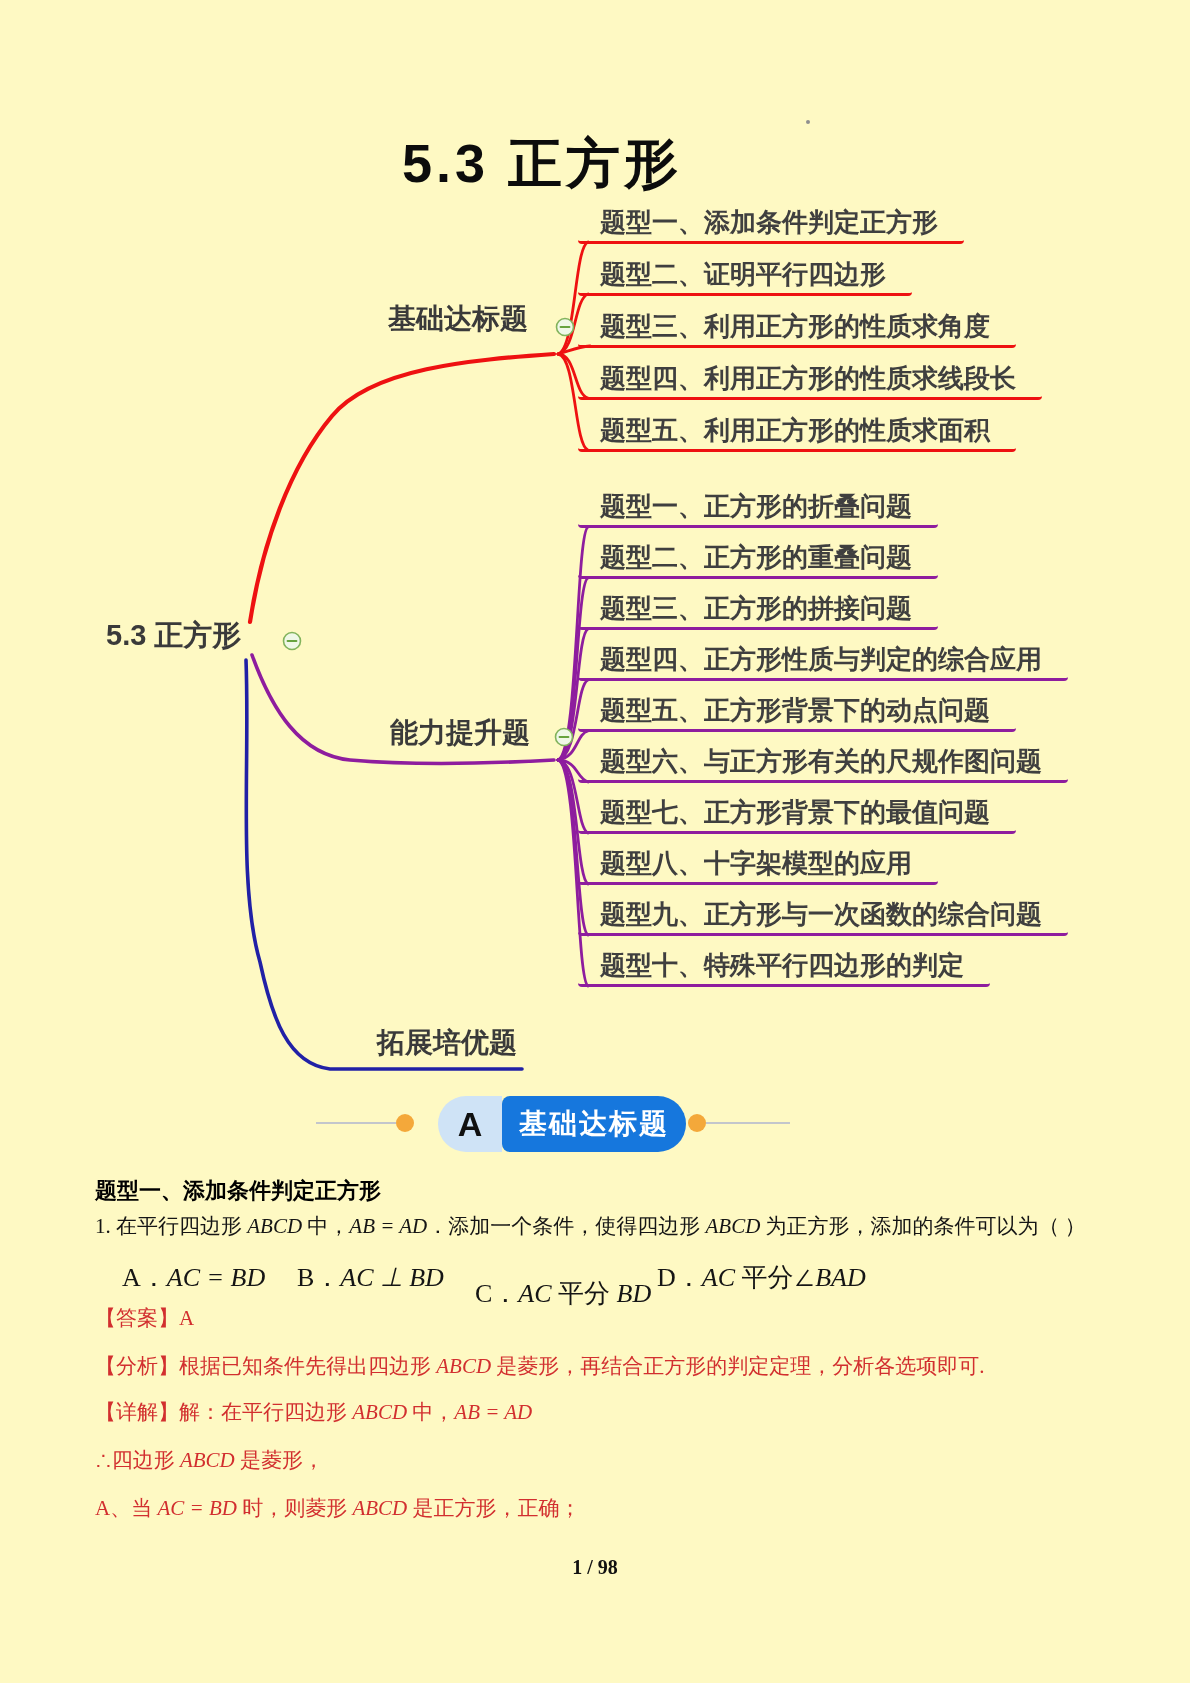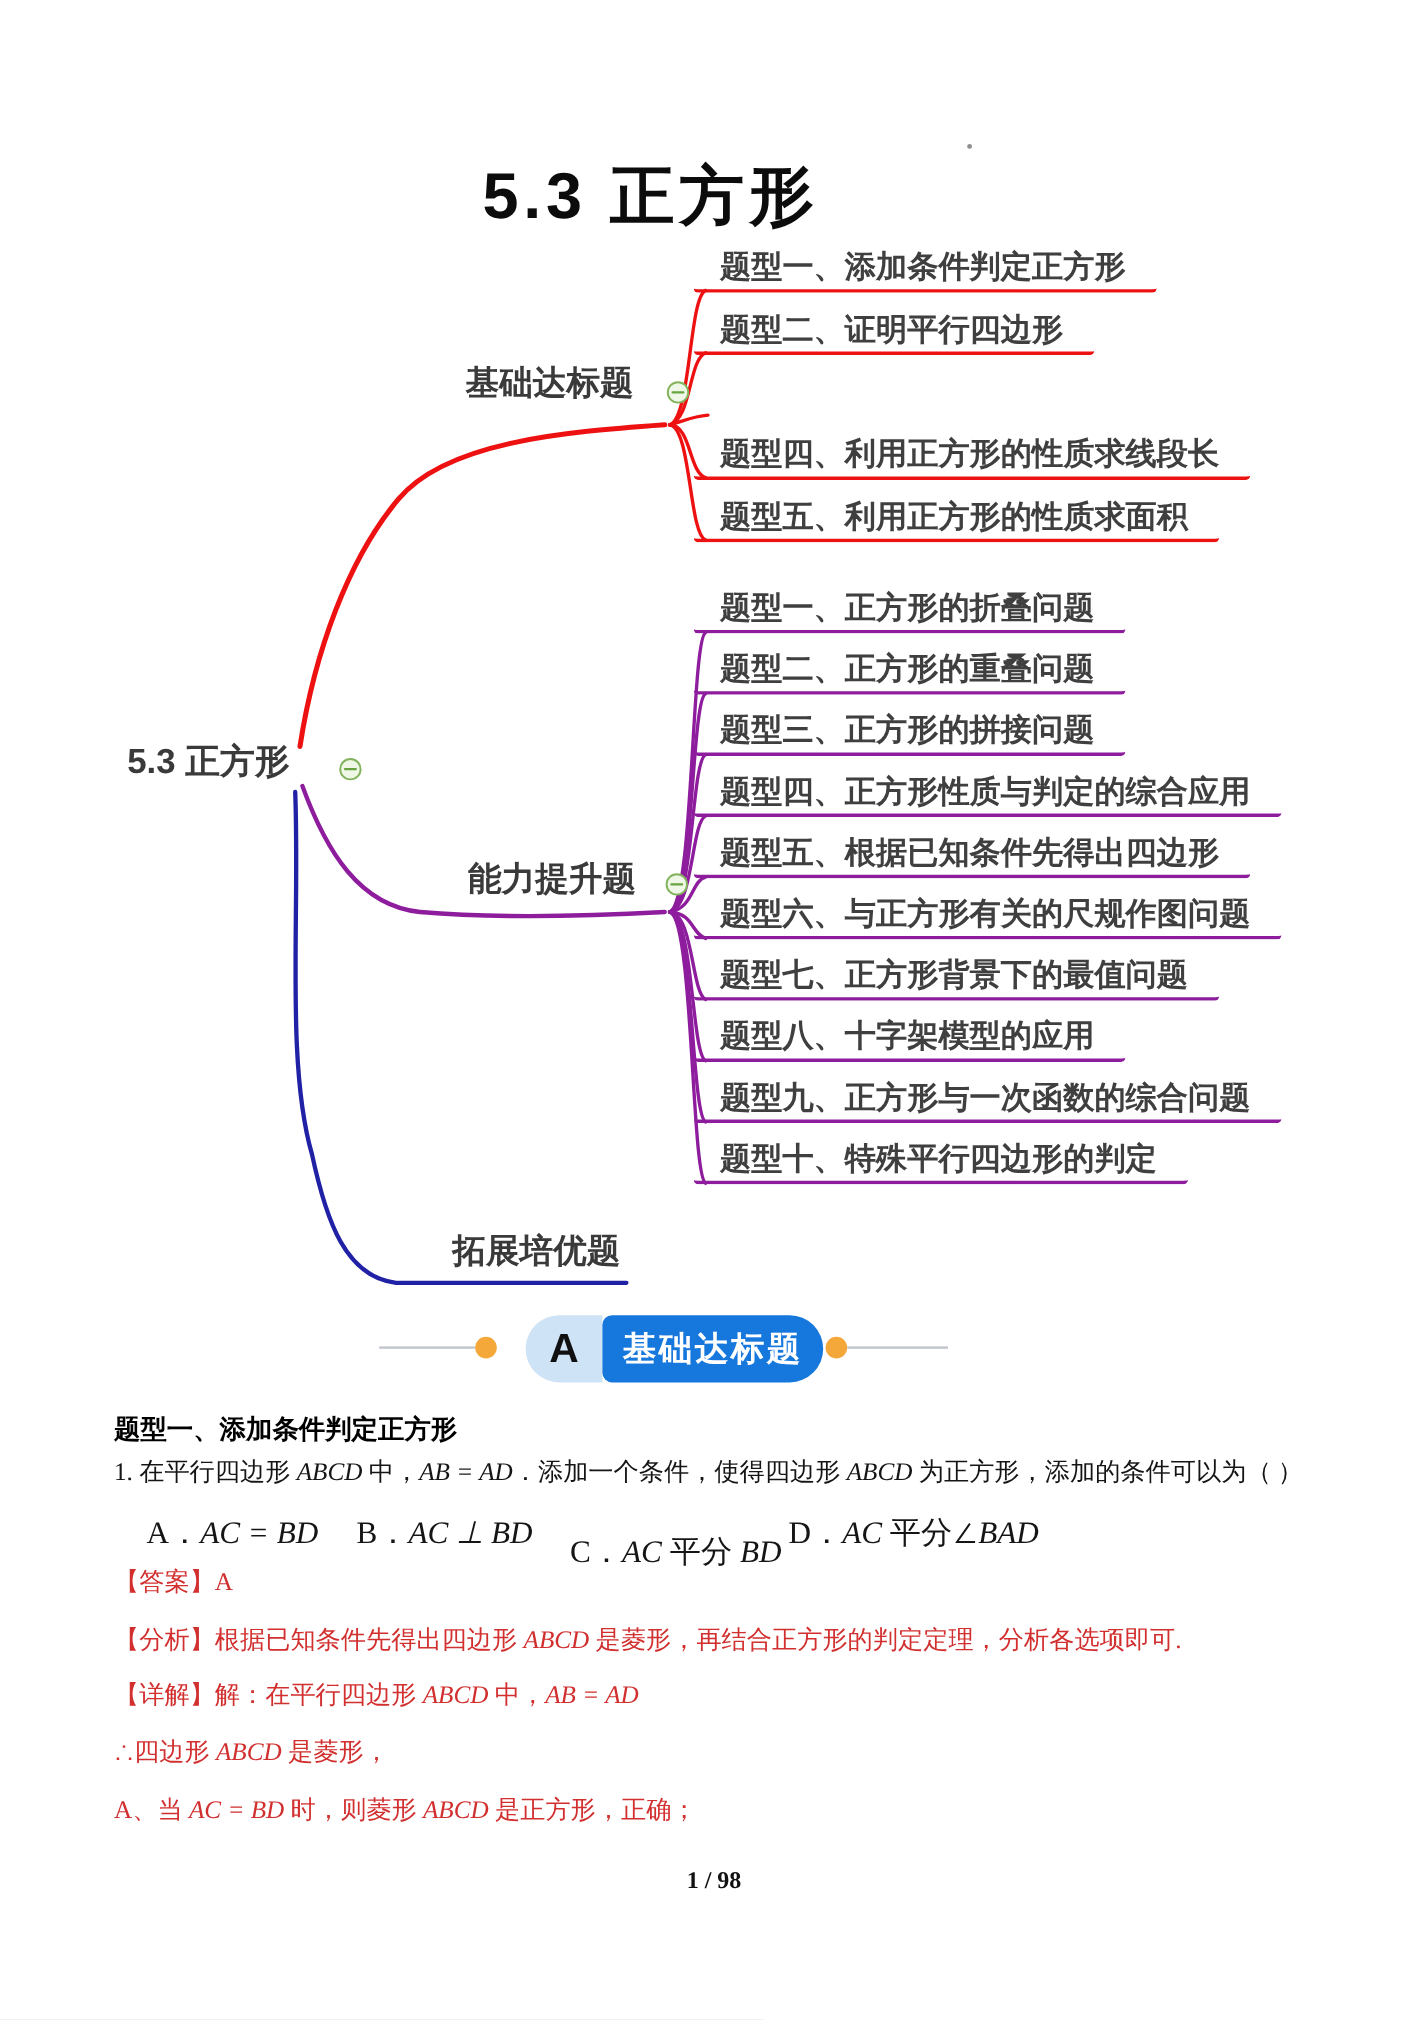--- a/index.html
+++ b/index.html
@@ -1,16 +1,16 @@
 <!DOCTYPE html>
 <html><head>
 <meta charset="utf-8">
 <style>
   html,body{margin:0;padding:0;background:#e9e9e9;}
-  .page{position:relative;width:1190px;height:1683px;background:#ffffff;margin:0 auto;
+  .page{position:relative;width:1190px;height:1683px;background:#fef9c3;margin:0 auto;
         font-family:"Liberation Serif",serif;overflow:hidden;}
   .hei{font-family:"Liberation Sans","DejaVu Sans",sans-serif;font-weight:700;}
   .nowrap{white-space:nowrap;}
   .title{position:absolute;left:402px;top:128px;margin:0;font-size:54px;letter-spacing:4px;color:#0c0c0c;}
   .speck{position:absolute;left:806px;top:120px;width:4px;height:4px;border-radius:50%;background:#8f8f8f;}
   .mapsvg{position:absolute;left:0;top:0;}
   .map-label{position:absolute;color:#3a3a3a;font-size:28px;line-height:34px;}
   .root-label{left:106px;top:618px;font-size:29px;}
   .basic-label{left:388px;top:302px;}
   .ability-label{left:390px;top:716px;}
@@ -96,28 +96,29 @@
     </g>
   </svg>
 
   <div class="map-label root-label hei nowrap">5.3 正方形</div>
   <div class="map-label basic-label hei nowrap">基础达标题</div>
   <div class="map-label ability-label hei nowrap">能力提升题</div>
   <div class="map-label expand-label hei nowrap">拓展培优题</div>
 
   <div class="map-item red-item hei nowrap" style="top:206px">题型一、添加条件判定正方形</div>
   <div class="map-item red-item hei nowrap" style="top:258px">题型二、证明平行四边形</div>
+  <div class="map-item red-item hei nowrap" style="top:310px">题型三、利用正方形的性质求角度</div>
   <div class="map-item red-item hei nowrap" style="top:414px">题型五、利用正方形的性质求面积</div>
   <div class="map-item red-item hei nowrap" style="top:362px">题型四、利用正方形的性质求线段长</div>
 
   <div class="map-item purple-item hei nowrap" style="top:490px">题型一、正方形的折叠问题</div>
   <div class="map-item purple-item hei nowrap" style="top:541px">题型二、正方形的重叠问题</div>
   <div class="map-item purple-item hei nowrap" style="top:643px">题型四、正方形性质与判定的综合应用</div>
   <div class="map-item purple-item hei nowrap" style="top:592px">题型三、正方形的拼接问题</div>
-  <div class="map-item purple-item hei nowrap" style="top:694px">题型五、根据已知条件先得出四边形</div>
+  <div class="map-item purple-item hei nowrap" style="top:694px">题型五、正方形背景下的动点问题</div>
   <div class="map-item purple-item hei nowrap" style="top:745px">题型六、与正方形有关的尺规作图问题</div>
   <div class="map-item purple-item hei nowrap" style="top:796px">题型七、正方形背景下的最值问题</div>
   <div class="map-item purple-item hei nowrap" style="top:847px">题型八、十字架模型的应用</div>
   <div class="map-item purple-item hei nowrap" style="top:898px">题型九、正方形与一次函数的综合问题</div>
   <div class="map-item purple-item hei nowrap" style="top:949px">题型十、特殊平行四边形的判定</div>
 
   <div class="rule rule-left"></div>
   <div class="odot odot-left"></div>
   <div class="badge-a hei">A</div>
   <div class="badge-main hei">基础达标题</div>

